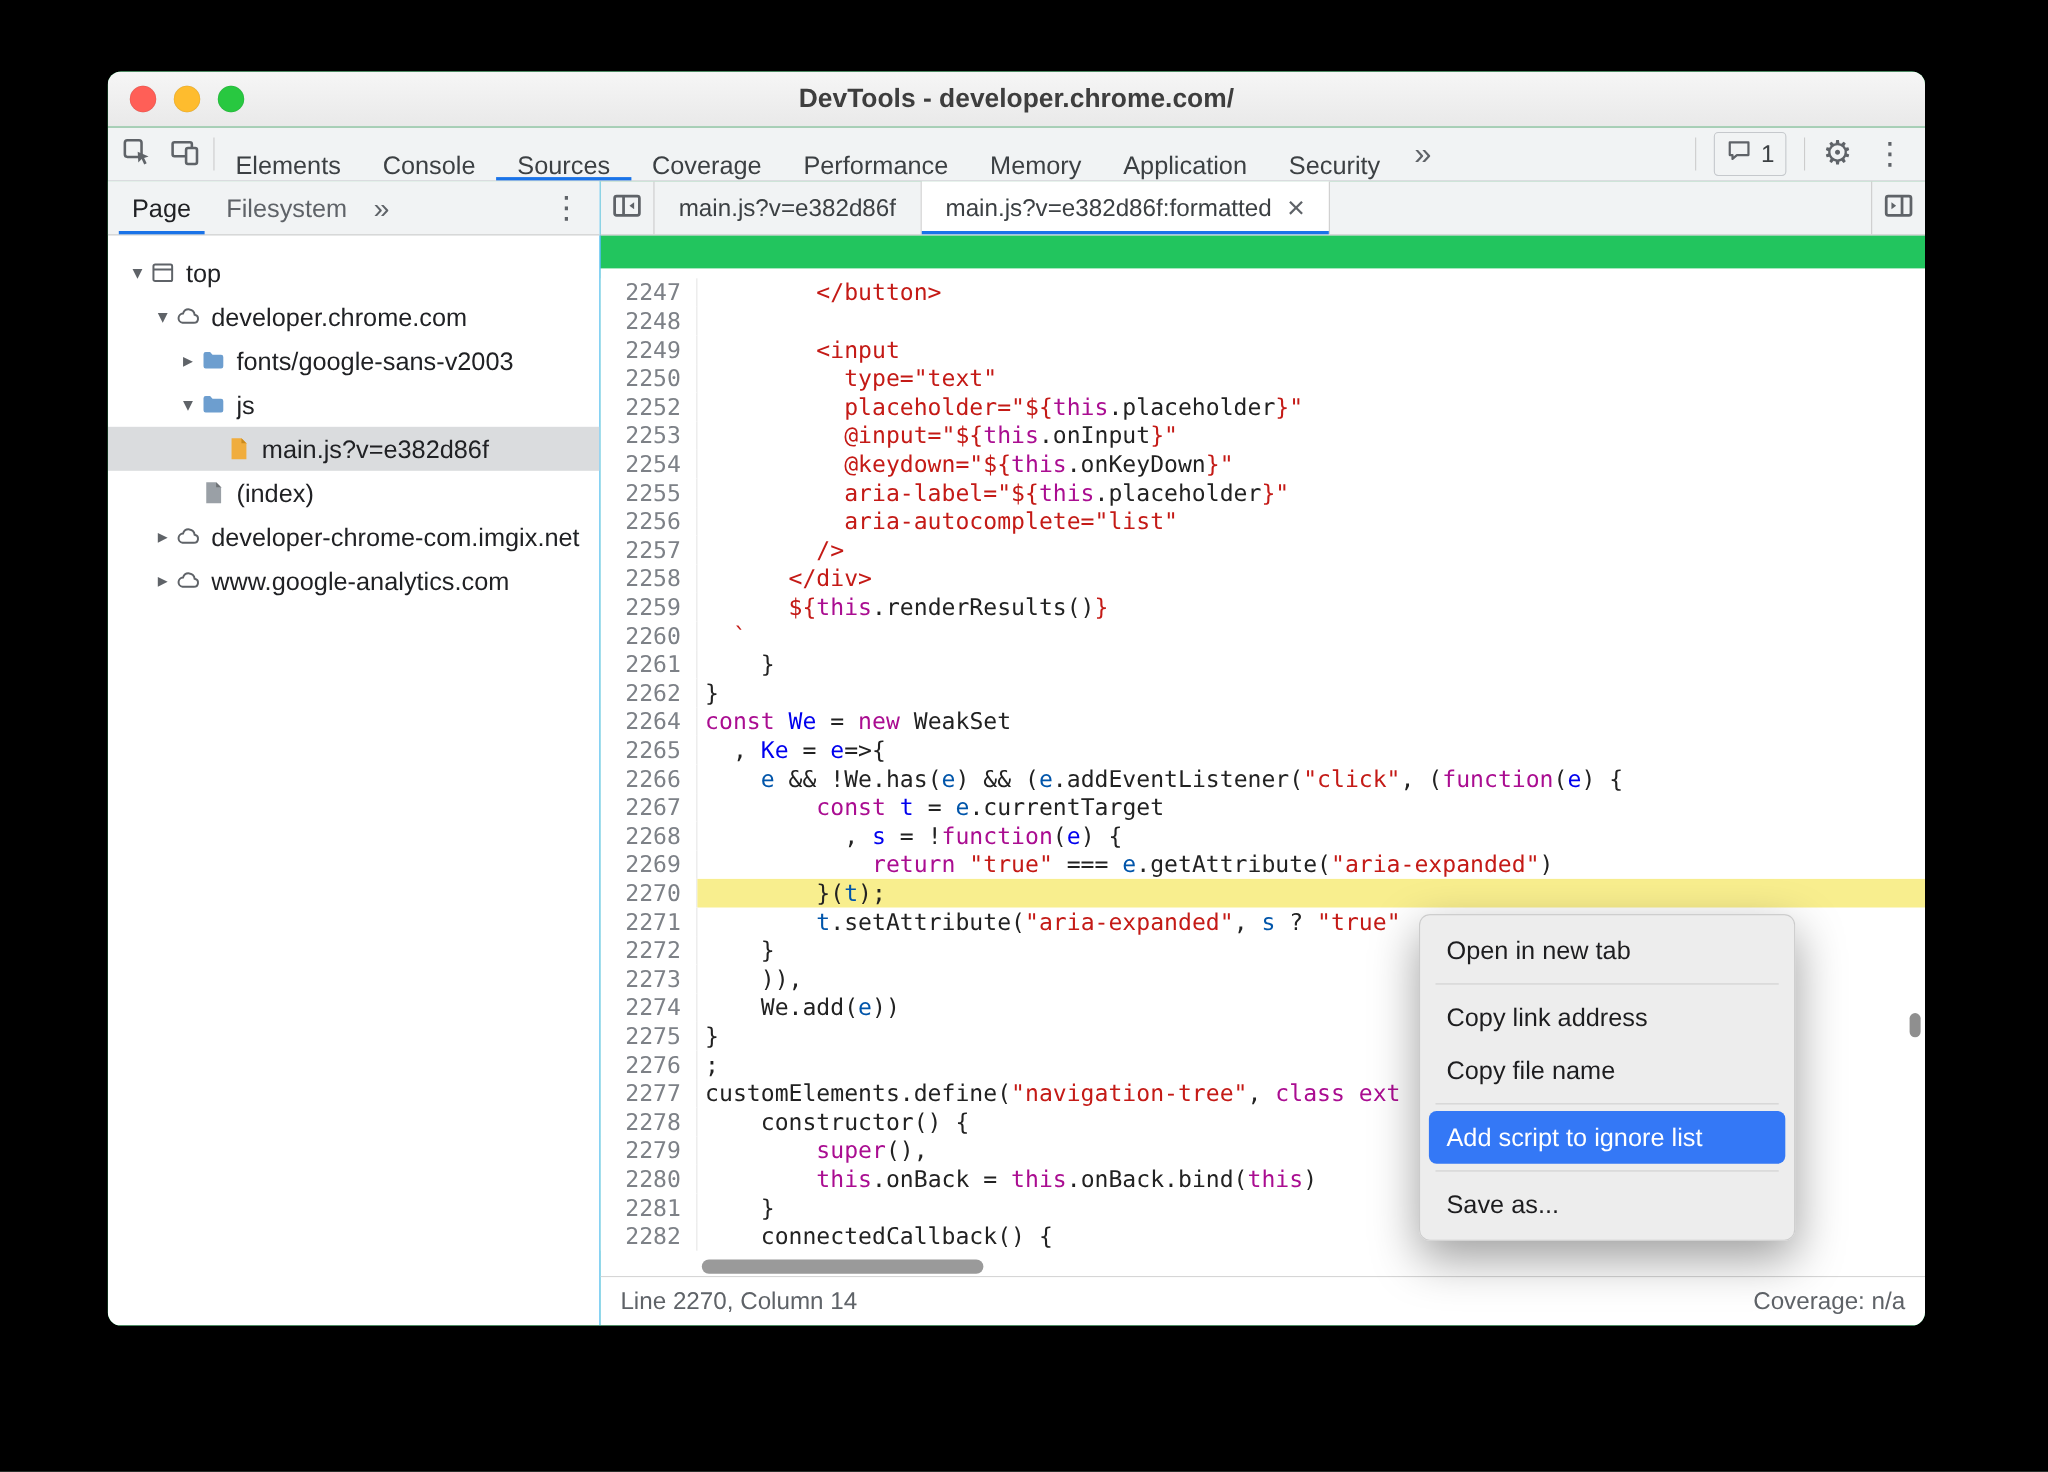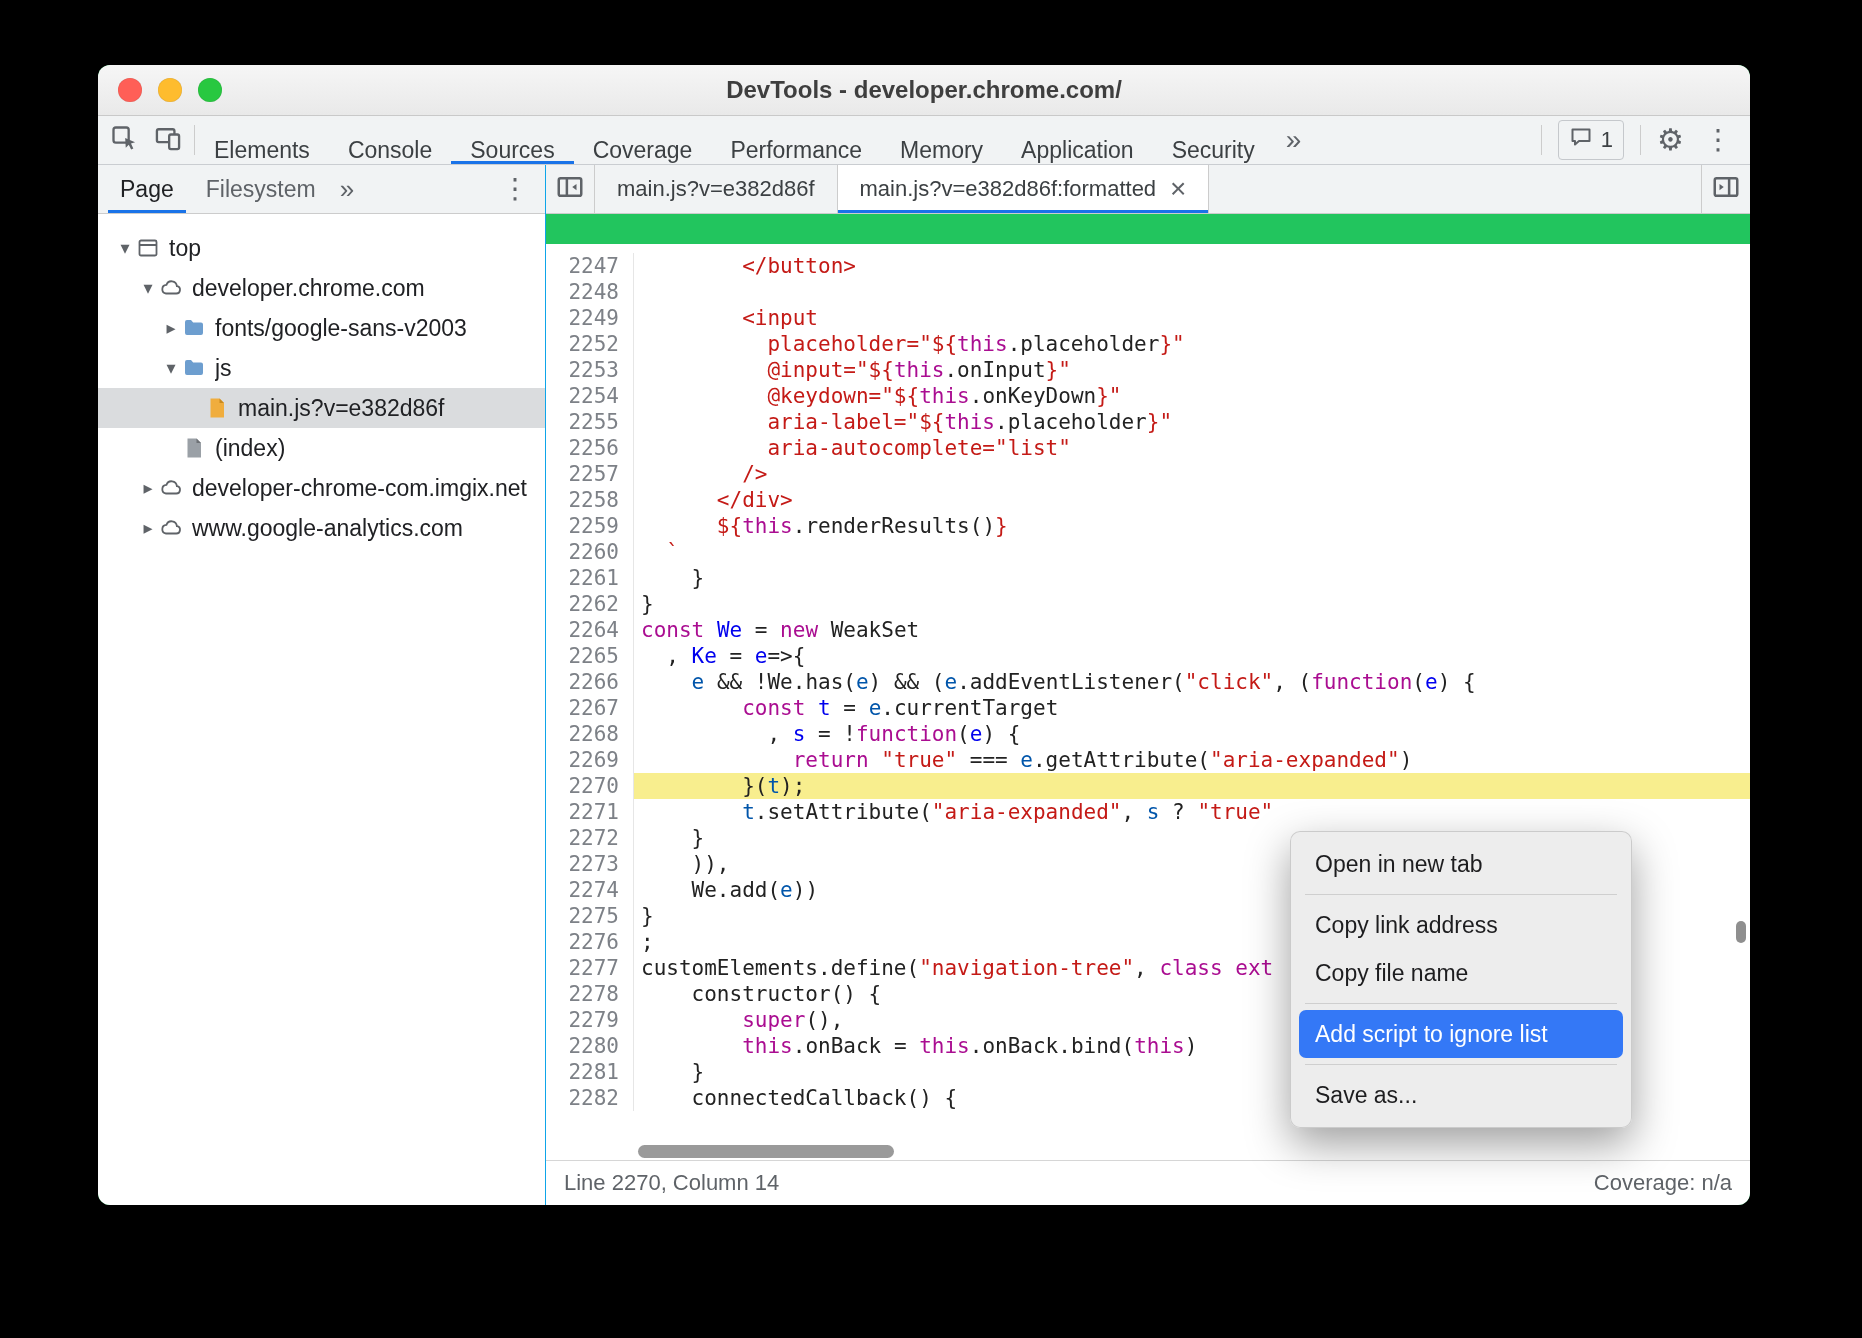--- a/index.html
+++ b/index.html
@@ -273,20 +273,24 @@
             </div>
             <div class="code-line">
               <div class="gnum">2248</div>
               <div class="ltext"></div>
             </div>
             <div class="code-line">
               <div class="gnum">2249</div>
               <div class="ltext"><span class="tok-s">        &lt;input</span></div>
             </div>
             <div class="code-line">
+              <div class="gnum">2250</div>
+              <div class="ltext"><span class="tok-s">          type="text"</span></div>
+            </div>
+            <div class="code-line">
               <div class="gnum">2252</div>
               <div class="ltext"><span class="tok-s">          placeholder="${</span><span class="tok-k">this</span><span class="tok-p">.placeholder</span><span class="tok-s">}"</span></div>
             </div>
             <div class="code-line">
               <div class="gnum">2253</div>
               <div class="ltext"><span class="tok-s">          @input="${</span><span class="tok-k">this</span><span class="tok-p">.onInput</span><span class="tok-s">}"</span></div>
             </div>
             <div class="code-line">
               <div class="gnum">2254</div>
               <div class="ltext"><span class="tok-s">          @keydown="${</span><span class="tok-k">this</span><span class="tok-p">.onKeyDown</span><span class="tok-s">}"</span></div>

